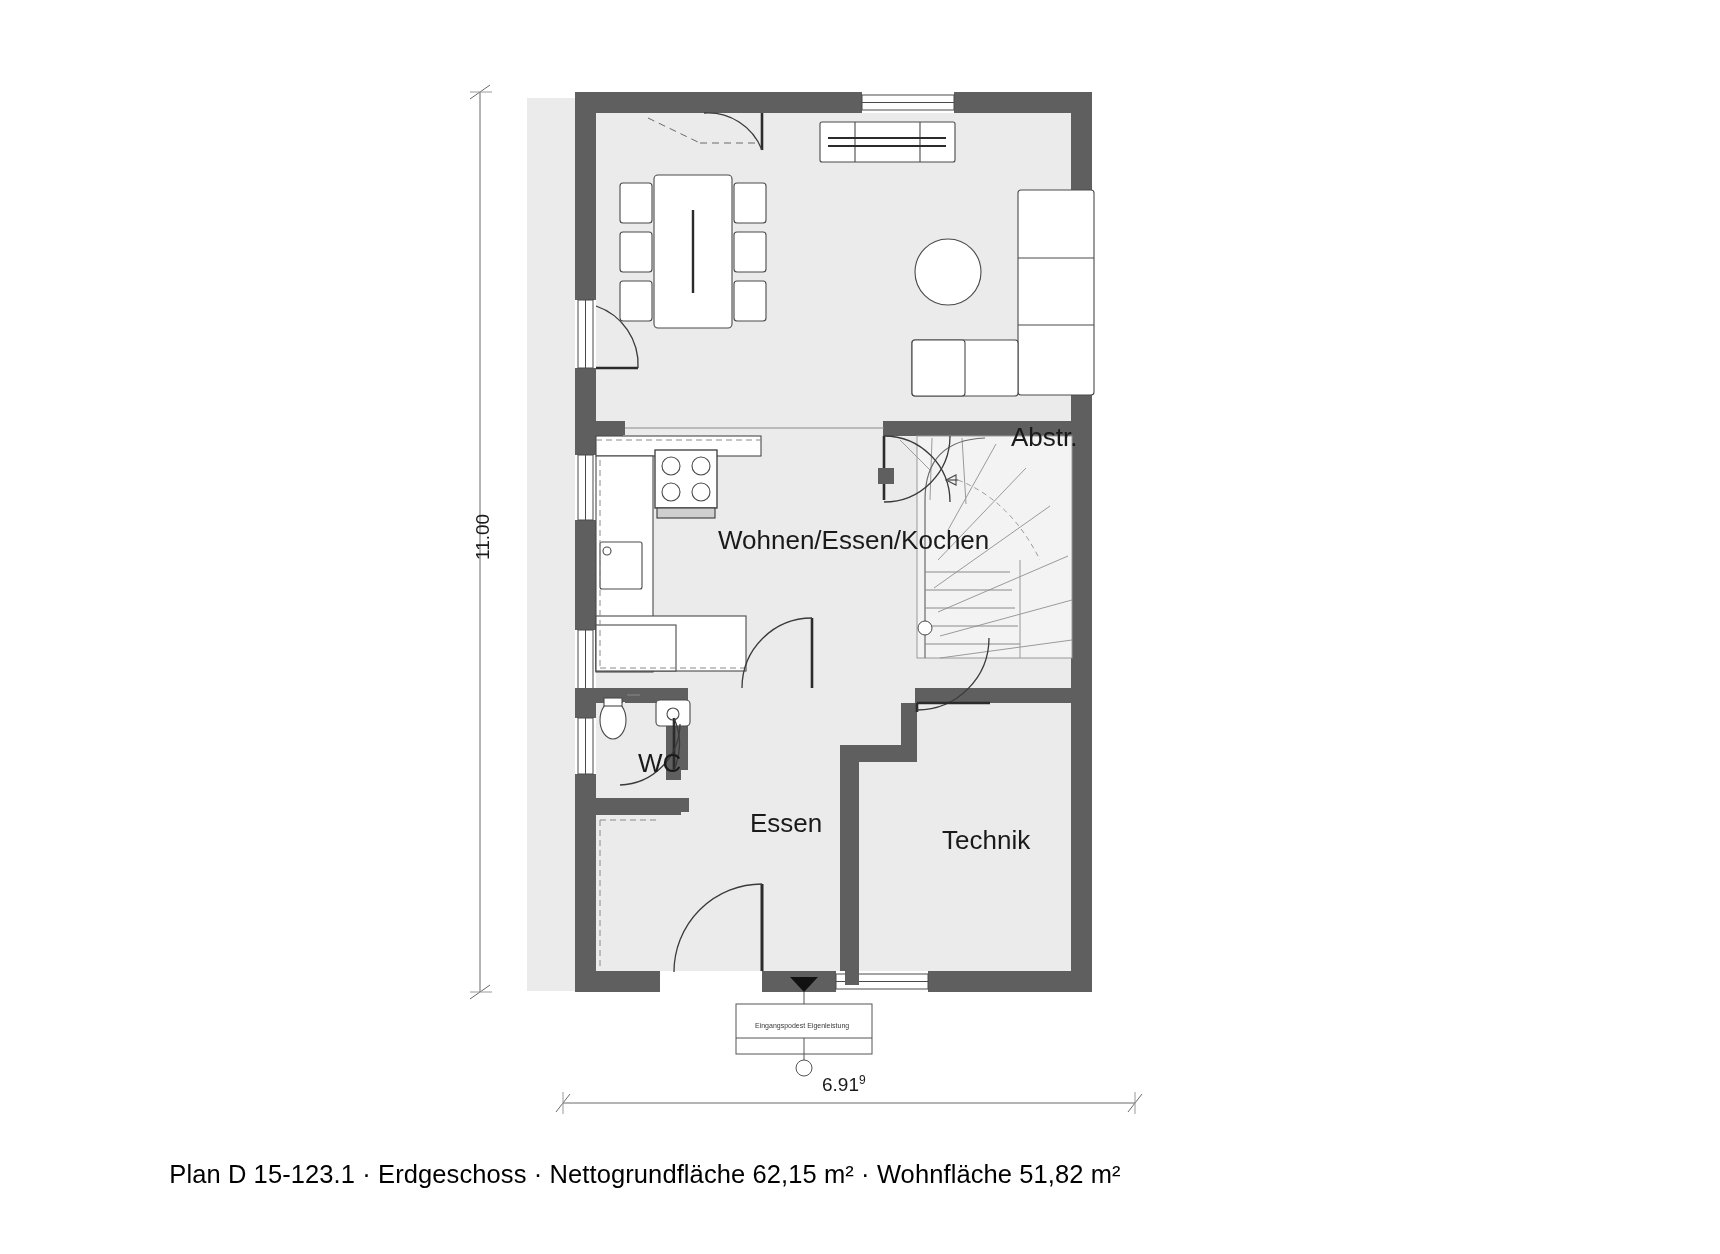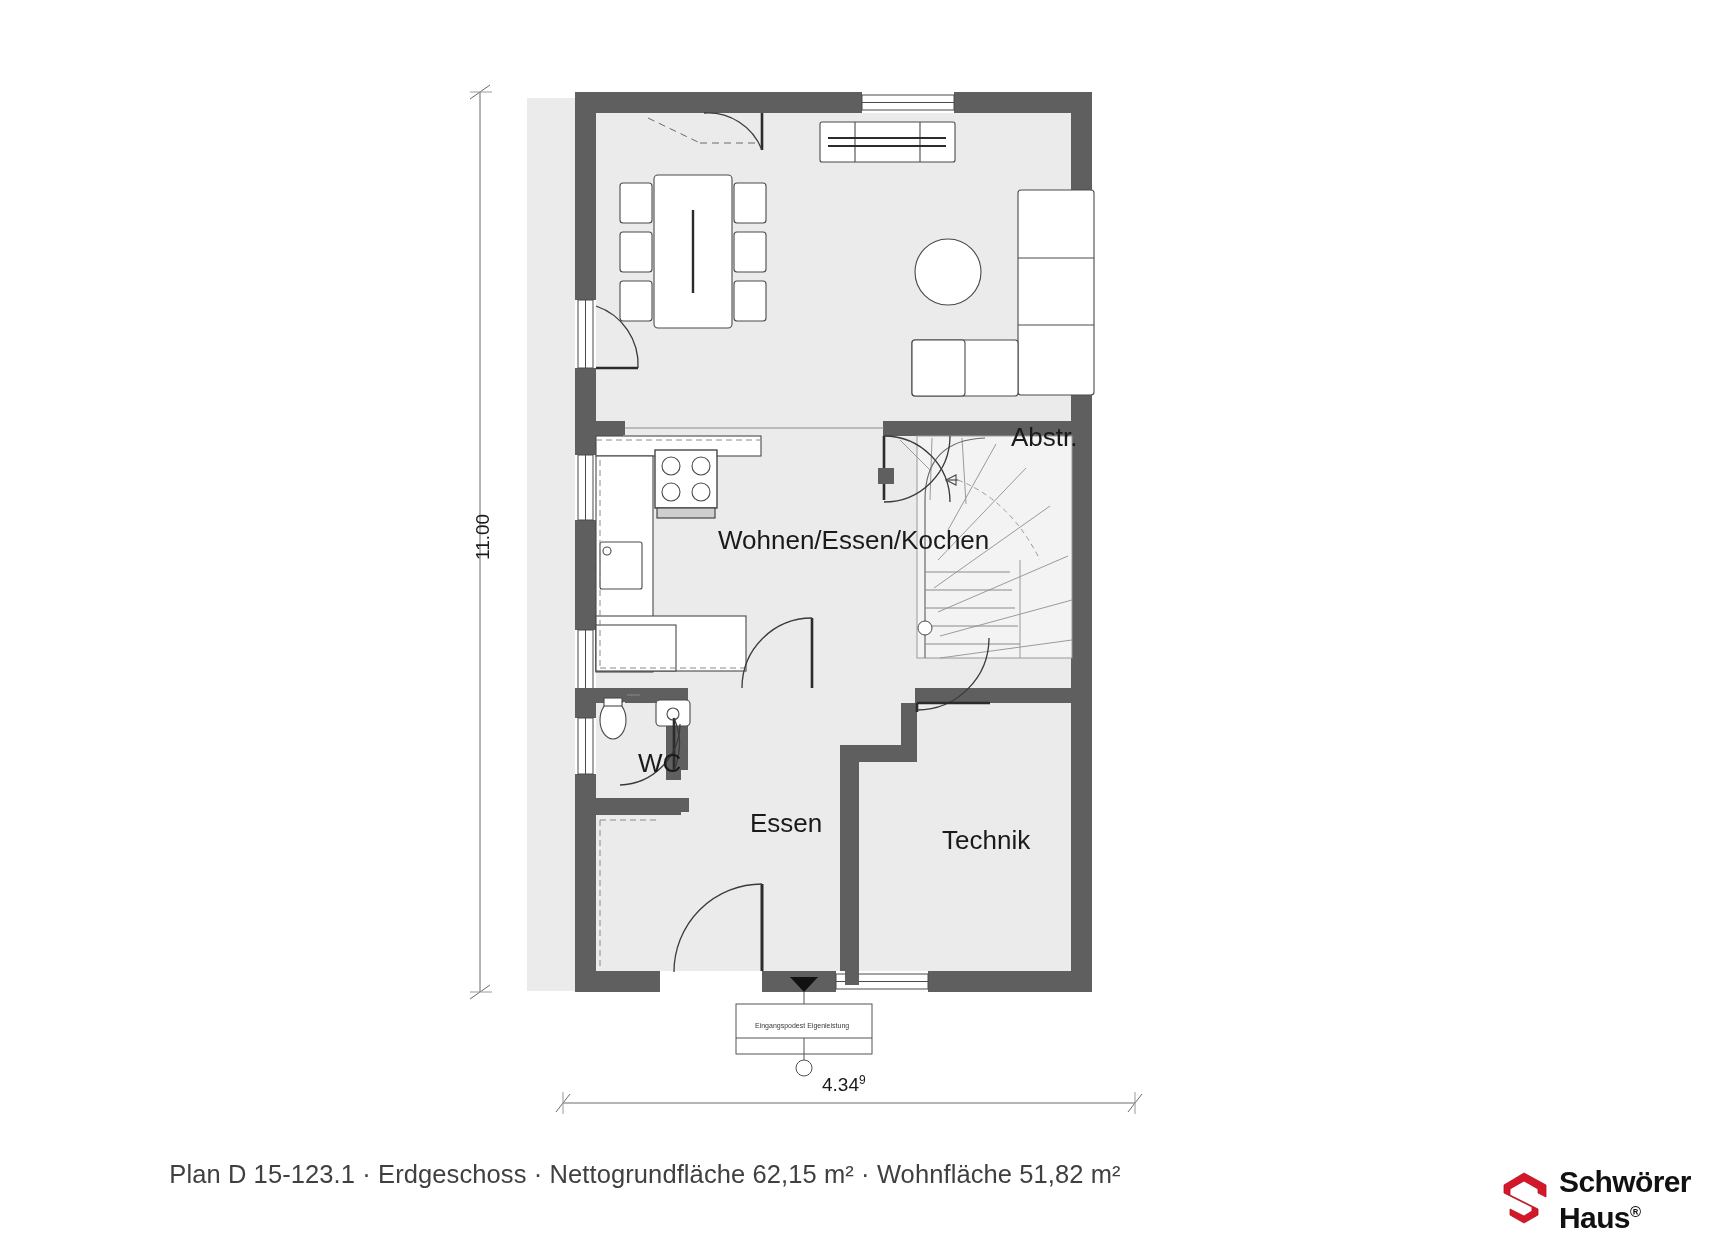--- a/index.html
+++ b/index.html
@@ -22,21 +22,21 @@
     height: 1254px;
   }
   .caption {
     position: absolute;
     left: 0;
     top: 1160px;
     width: 1290px;
     text-align: center;
     font-size: 25.5px;
     letter-spacing: 0.1px;
-    color: #404040;
+    color: #000000;
     white-space: nowrap;
   }
   .logo-wrap {
     position: absolute;
     left: 1498px;
     top: 1160px;
     width: 200px;
     height: 80px;
     display: flex;
     align-items: center;
@@ -434,29 +434,19 @@
 
   <div class="room-label" style="left:750px; top:808px;">Essen</div>
 
   <div class="room-label" style="left:942px; top:825px;">Technik</div>
 
   <div class="tiny-label" style="left:755px; top:1022px;">Eingangspodest Eigenleistung</div>
 
   <div class="dim-label vertical" style="left:472px; top:560px;">11.00</div>
 
   <div class="dim-label" style="left:822px; top:1073px;">
-    <span>4.34</span><span class="sup">9</span>
+    <span>6.91</span><span class="sup">9</span>
   </div>
 
   <div class="caption">Plan D 15-123.1 · Erdgeschoss · Nettogrundfläche 62,15 m² · Wohnfläche  51,82 m²</div>
 
-  <div class="logo-wrap">
-    <svg class="logo-mark" viewBox="0 0 52 58" xmlns="http://www.w3.org/2000/svg">
-      <path d="M26 2 L48 14 L48 26 L40 22 L40 18 L26 10 L12 18 L12 24 L40 38 L40 44 L26 52 L12 44 L12 38 L20 42 L26 45 L34 40 L34 36 L6 22 L6 14 Z" fill="#d4182a"></path>
-      <path d="M26 2 L48 14 L48 26 L40 22 L40 18 L26 10 L12 18 L12 24 L40 38 L40 44 L26 52 L12 44 L12 38 L20 42 L26 45 L34 40 L34 36 L6 22 L6 14 Z" fill="none" stroke="#b01020" stroke-width="0.8"></path>
-    </svg>
-    <div class="logo-text">
-      <div>Schwörer</div>
-      <div><span>Haus</span><span class="reg">®</span></div>
-    </div>
-  </div>
 
 </div>
 
 </body></html>

